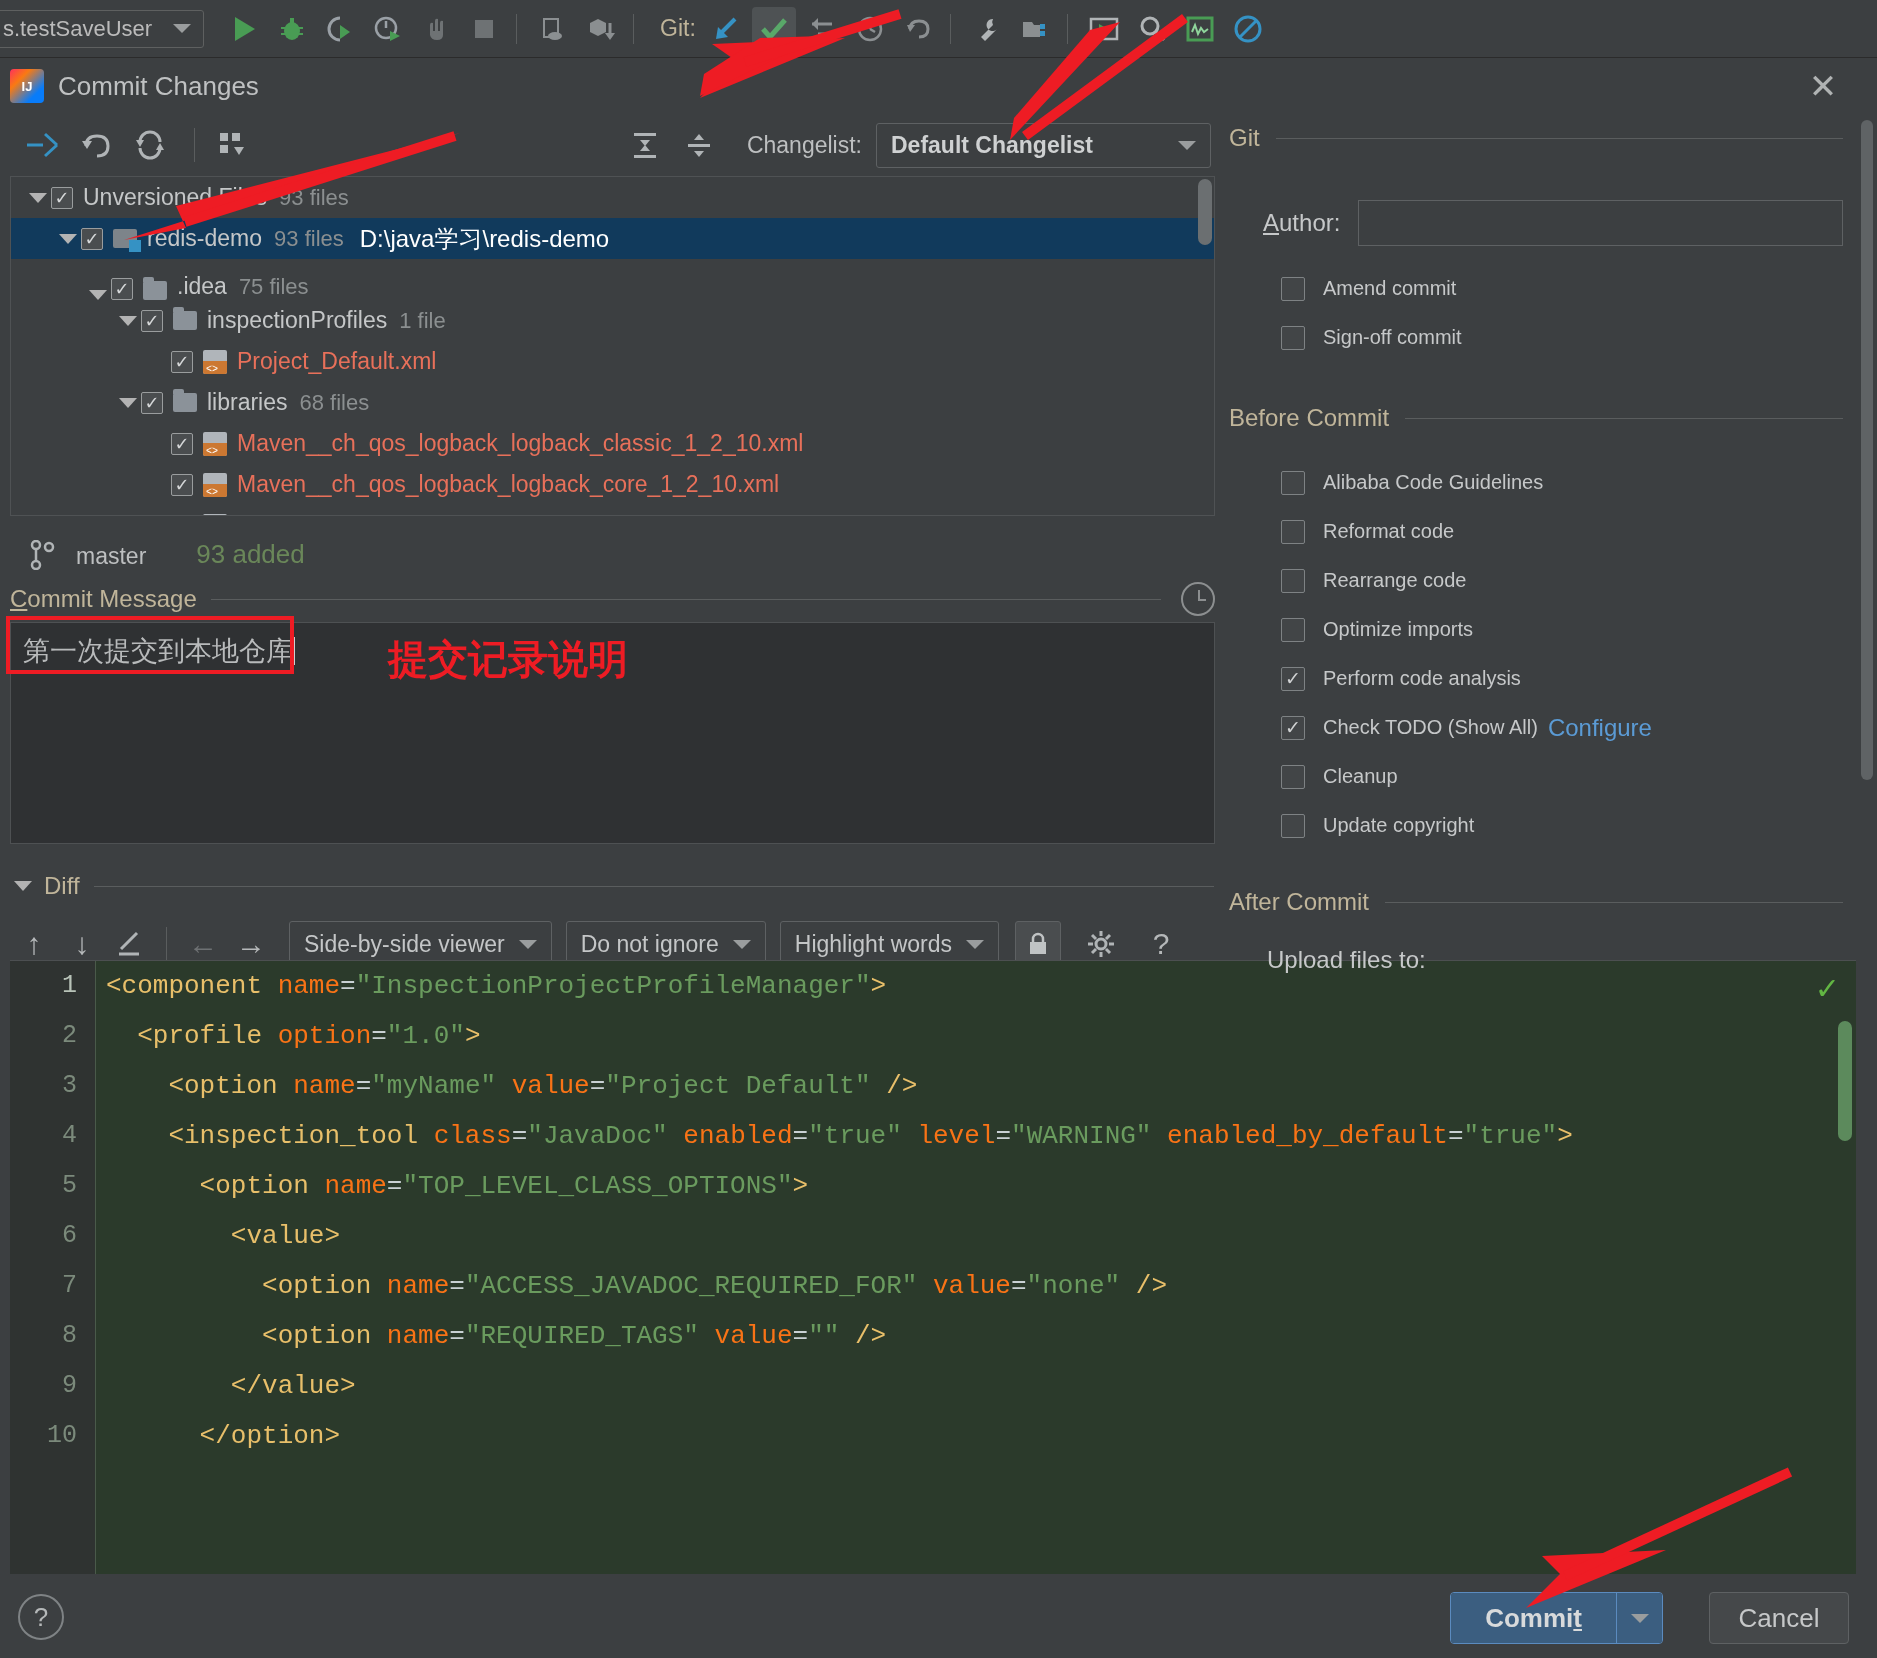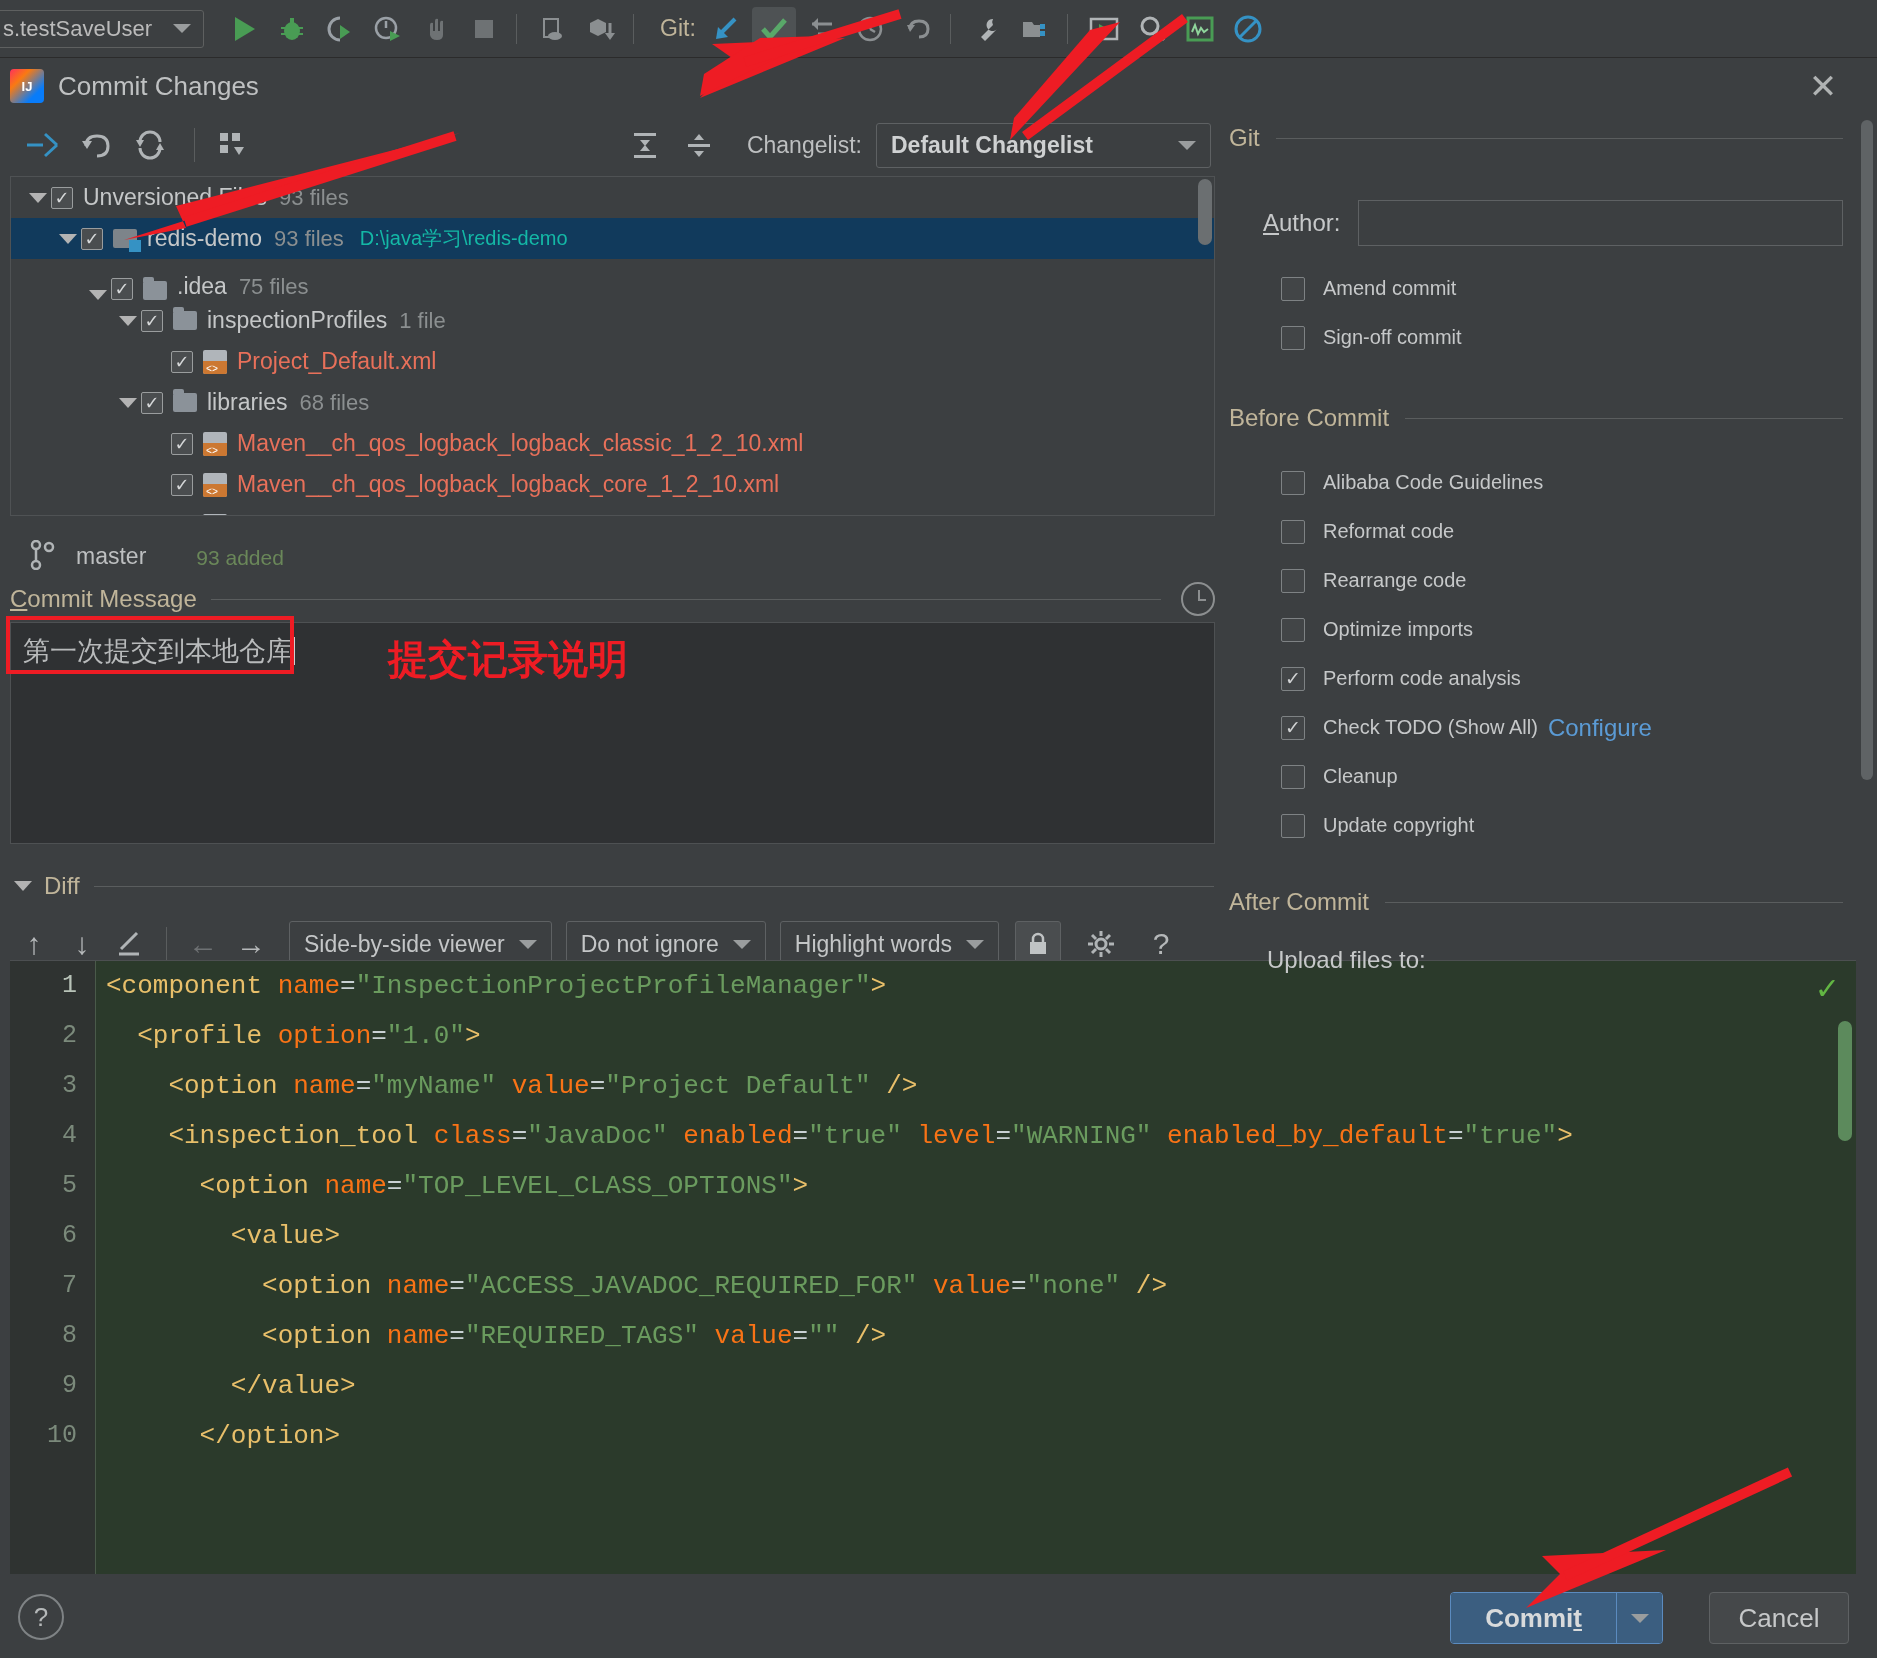--- a/index.html
+++ b/index.html
@@ -81,28 +81,28 @@
     width:24px;height:19px;background:#8b9299;border-radius:2px;margin-right:10px; flex:none; position:relative;
   }
   .folder-ico::before{content:"";position:absolute;left:0;top:-4px;width:11px;height:5px;background:#8b9299;border-radius:2px 2px 0 0;}
   .mod-ico{ width:24px;height:19px;background:#7d848a;border-radius:2px;margin-right:10px;flex:none;position:relative;}
   .mod-ico::after{content:"";position:absolute;right:-4px;bottom:-4px;width:12px;height:12px;background:#3592c4;}
   .xml-ico{ width:24px;height:24px;margin-right:10px;flex:none;position:relative;background:#b0b5ba;border-radius:2px;}
   .xml-ico::before{content:"";position:absolute;left:0;bottom:0;width:24px;height:13px;background:#cc7832;border-radius:0 0 2px 2px;}
   .xml-ico::after{content:"<>";position:absolute;left:3px;bottom:-1px;font-size:10px;color:#fff;font-family:"Liberation Mono",monospace;}
   .t-name{ color:#c5c7c8; font-size:23px; margin-right:12px;}
   .t-count{ color:#8b8f90; font-size:22px; margin-right:16px;}
-  .t-path{ color:#14b8a6; font-size:20px;text-align:center;}
+  .t-path{ color:#ffffff; font-size:24px;text-align:center;}
   .t-file{ color:#e8705a; font-size:23px;}
   .tree-scroll{ position:absolute; right:2px; top:2px; width:14px; height:66px; background:#6b6f71; border-radius:7px;}
 
   
   .branch-row { position:absolute; left:30px; top:414px; height:42px; display:flex; align-items:flex-end; }
   .branch-name { color:#bdbfc0; font-size:23px; margin-left:20px; margin-right:50px;}
-  .branch-added { color:#6a8759; font-size:21px;}
+  .branch-added { color:#6a8759; font-size:26px;}
 
   
   .cm-head { position:absolute; left:10px; top:468px; width:1205px; display:flex; align-items:center;}
   .cm-head-label { color:#c0b59a; font-size:24px; white-space:nowrap; }
   .cm-head-label u { text-decoration:underline; }
   .cm-head-line { flex:1; height:1px; background:#5a5d5e; margin-left:14px; margin-right:20px;}
   .cm-clock { width:34px;height:34px;border:2px solid #8c8f90;border-radius:50%; position:relative; flex:none;}
   .cm-clock::before{content:"";position:absolute;left:50%;top:6px;width:2px;height:10px;background:#8c8f90;}
   .cm-clock::after{content:"";position:absolute;left:50%;top:15px;width:8px;height:2px;background:#8c8f90;}
   .cm-box {

